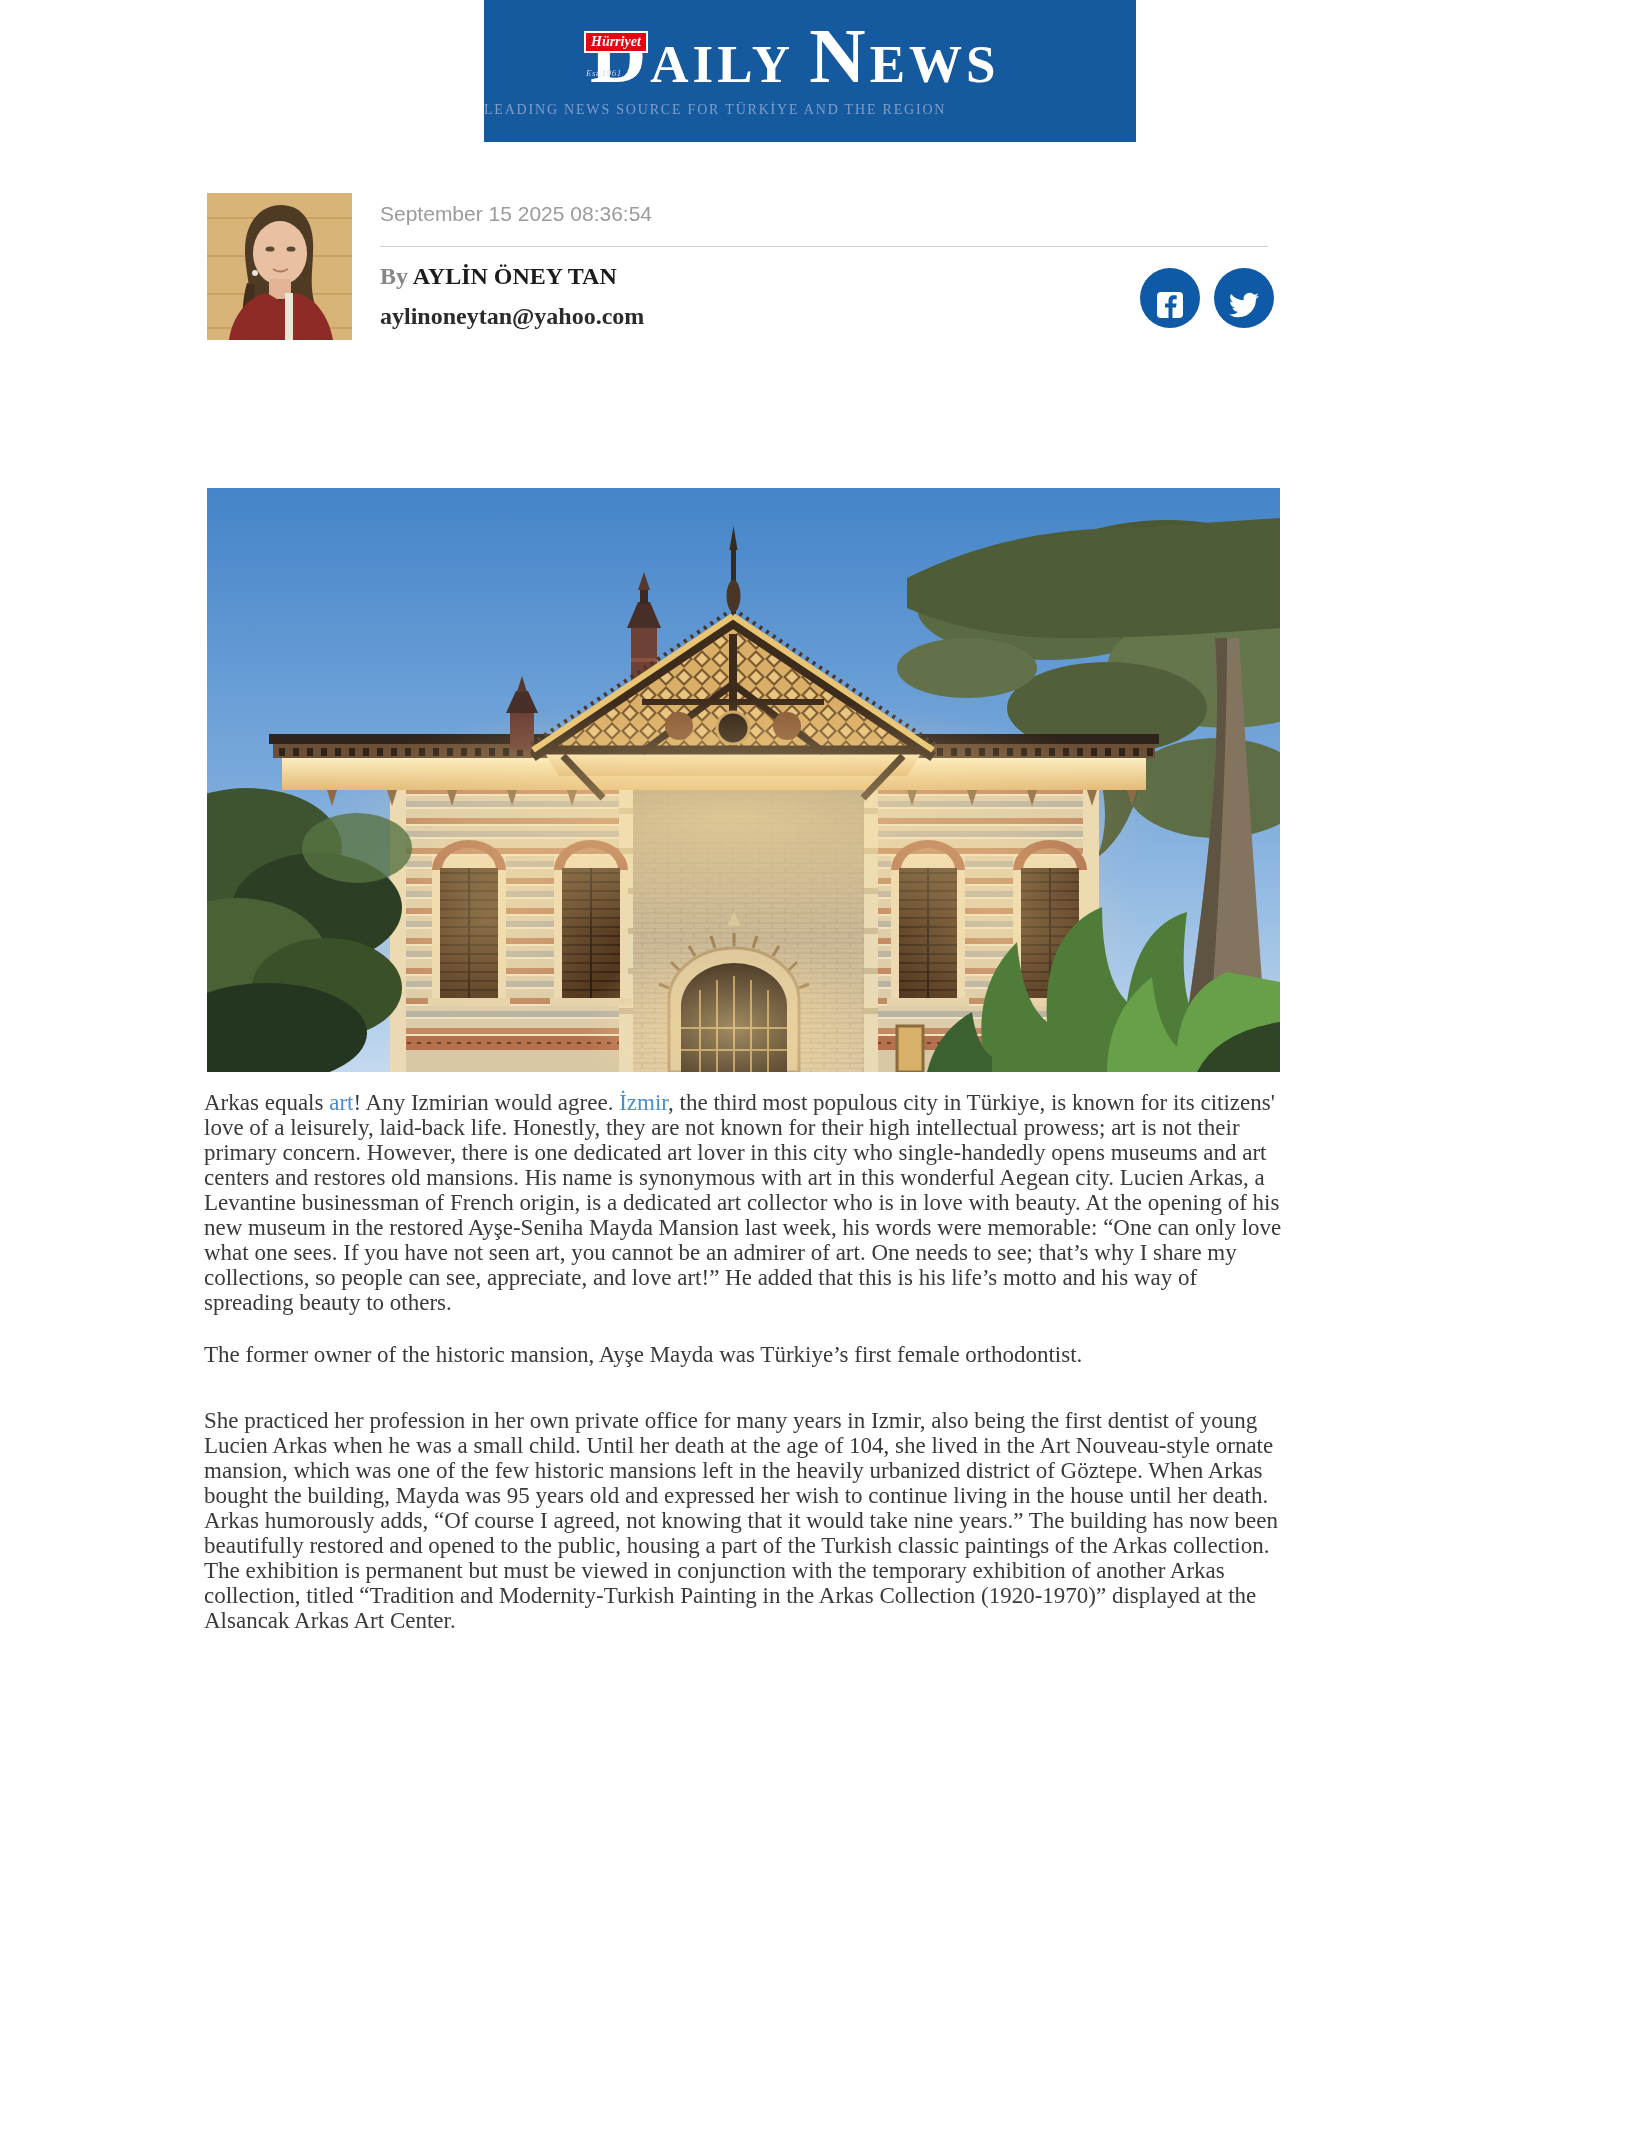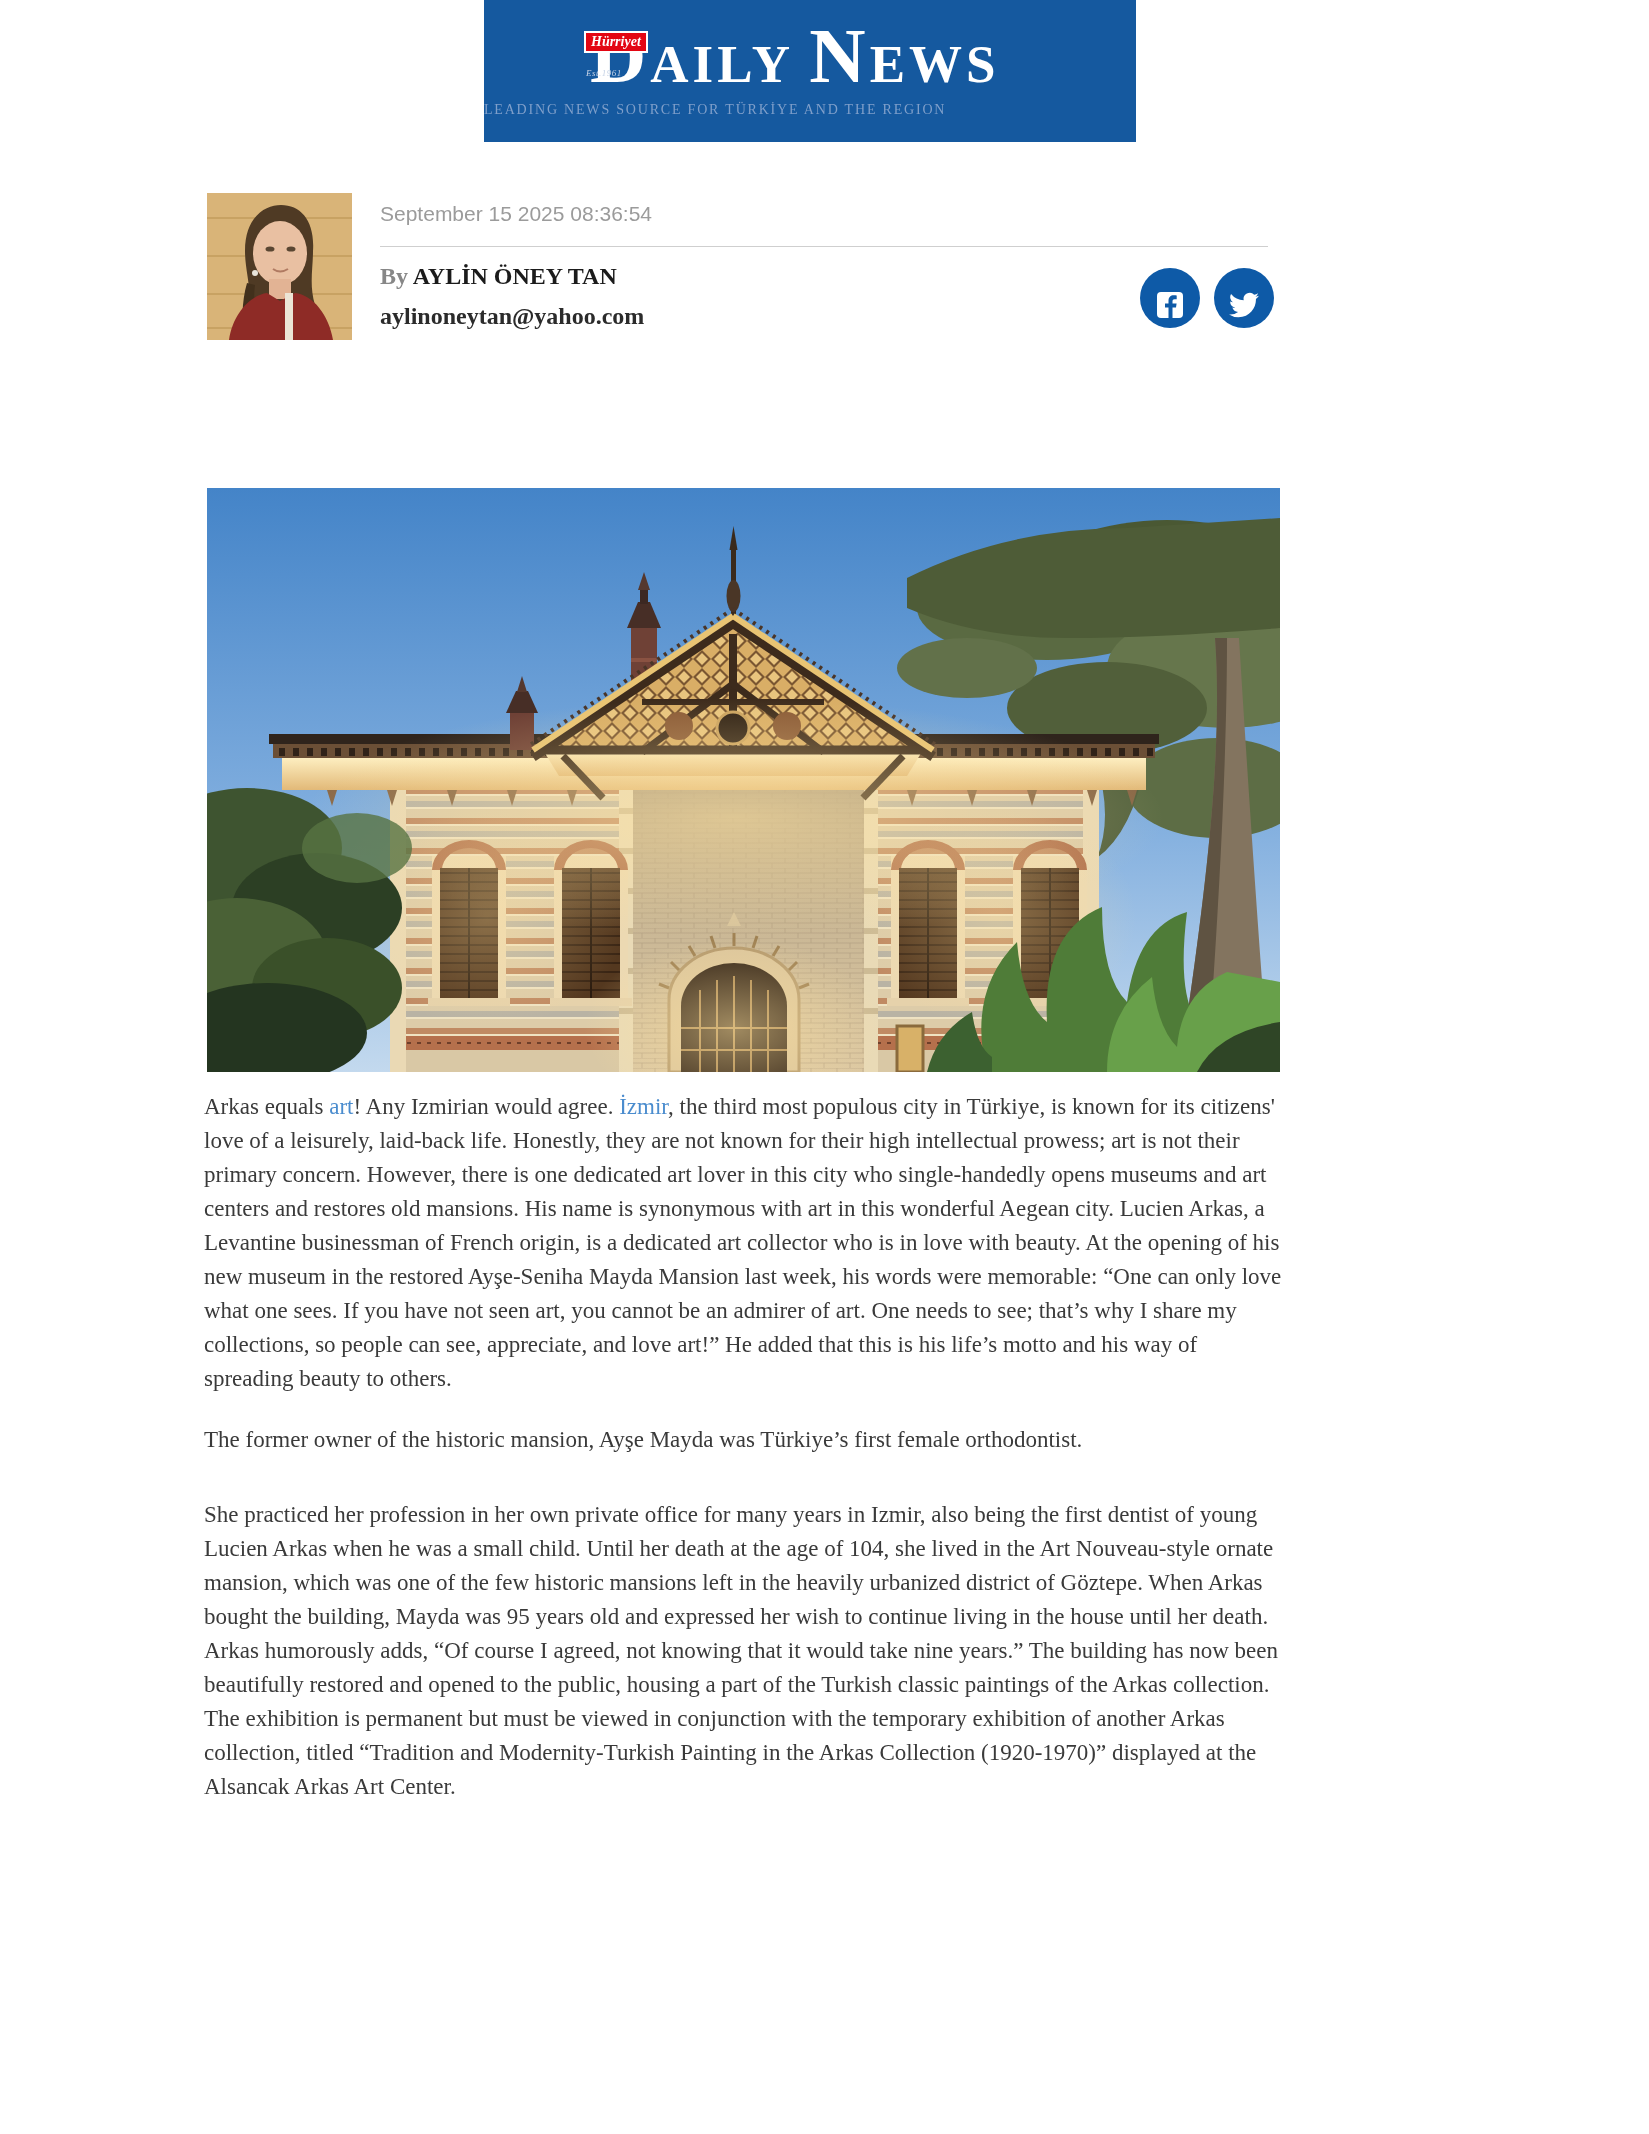--- a/index.html
+++ b/index.html
@@ -39,21 +39,21 @@
   
   #headline{position:absolute;left:204px;top:381px;margin:0;font-size:61px;font-weight:bold;
        color:#141414;letter-spacing:-0.5px;}
 
   
   #photo{position:absolute;left:207px;top:488px;width:1073px;height:584px;overflow:hidden;}
   #photo svg{display:block;}
 
   
   #article{position:absolute;left:204px;top:1090px;width:1088px;}
-  #article p{margin:0 0 27px 0;font-size:23px;line-height:34px;color:#3a3a3a;}
+  #article p{margin:0 0 27px 0;font-size:23px;line-height:25px;color:#3a3a3a;}
   #article p:nth-child(2){margin-bottom:41px;}
   #article a{color:var(--link-blue,#4a8cce);text-decoration:none;}
 </style>
 </head>
 <body>
 
 <div id="page">
 
   <header id="banner">
     <div id="logo"><span class="big">D</span><span class="small">AILY </span><span class="big">N</span><span class="small">EWS</span></div>

